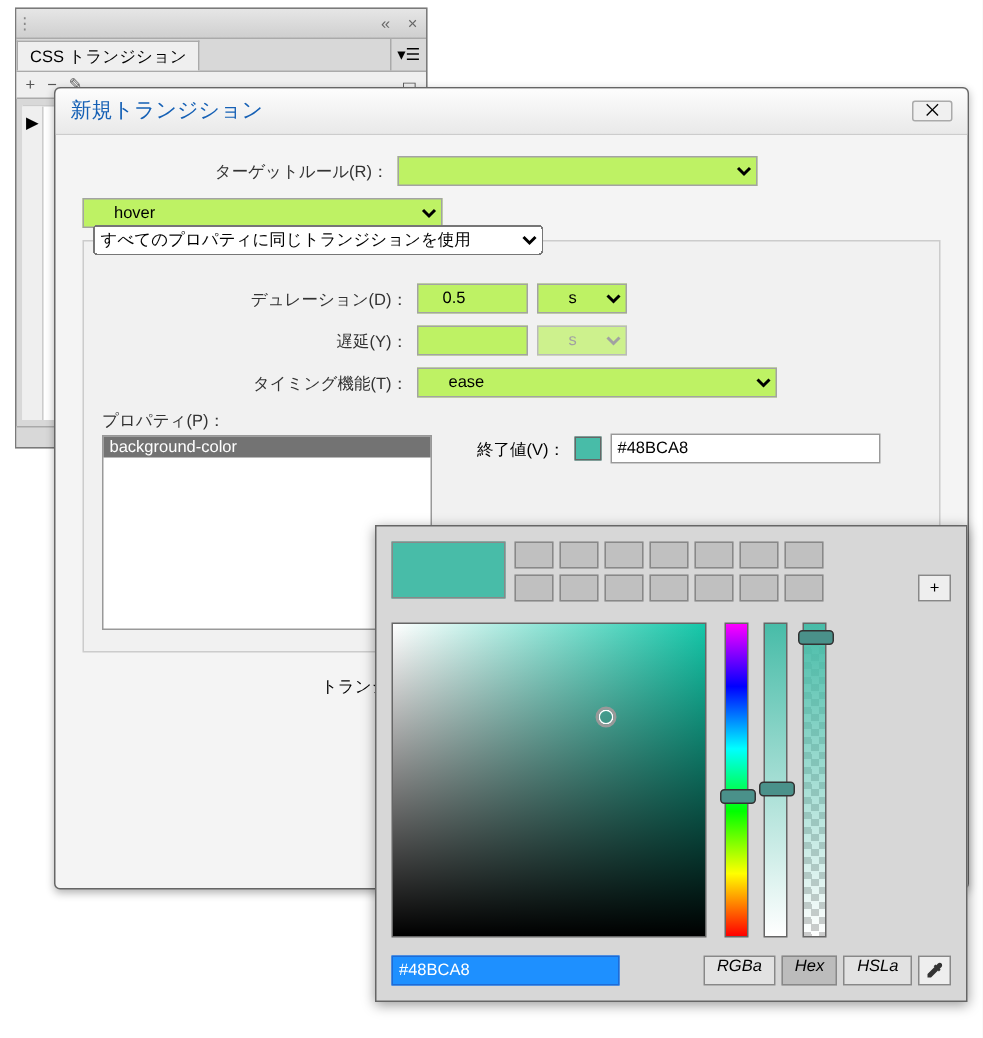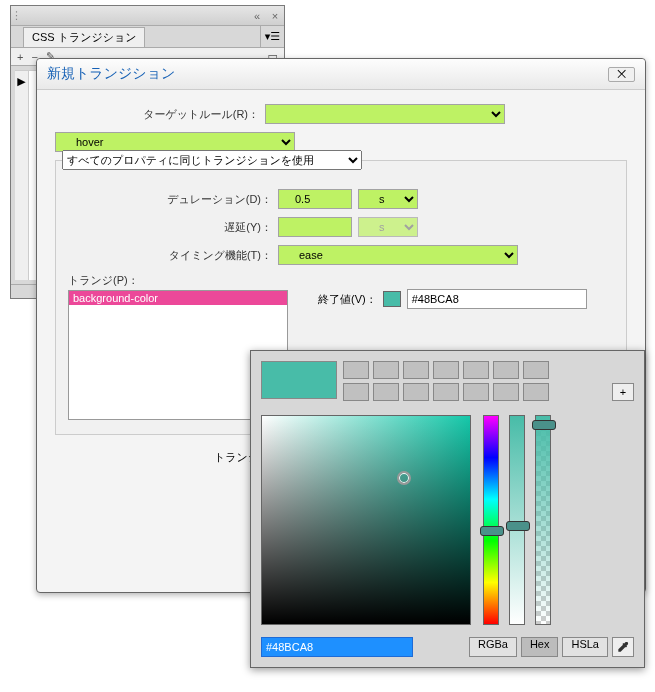--- a/index.html
+++ b/index.html
@@ -4,21 +4,21 @@
 <style>
   * { box-sizing: border-box; font-family: "Meiryo", "MS PGothic", sans-serif; font-size: 11px; }
   body { margin: 0; background: #fff; width: 655px; height: 692px; position: relative; }
   .panel { position: absolute; }
   .css-panel { left: 10px; top: 5px; width: 275px; background: #d8d8d8; border: 1px solid #7a7a7a; }
   .css-panel-hdr { display: flex; align-items: center; background: linear-gradient(#e6e6e6,#cfcfcf); border-bottom: 1px solid #aaa; height: 20px; }
   .css-panel-hdr .grip { width: 10px; text-align: center; color: #888; }
   .css-panel-hdr .btns { margin-left: auto; display: flex; }
   .css-panel-hdr .btn { width: 18px; text-align: center; color: #666; cursor: pointer; }
   .css-tab-row { display: flex; align-items: center; background: #d8d8d8; border-bottom: 1px solid #aaa; height: 22px; }
-  .css-tab { background: #efefef; border: 1px solid #aaa; border-bottom: none; padding: 2px 8px; margin-left: 12px; text-align: right; }
+  .css-tab { background: #efefef; border: 1px solid #aaa; border-bottom: none; padding: 2px 8px; margin-left: 0; text-align: right; }
   .css-tab-row .menu { margin-left: auto; width: 24px; text-align: center; border-left: 1px solid #aaa; height: 100%; display:flex; align-items:center; justify-content:center; cursor:pointer; }
   .css-tools { display: flex; align-items: center; gap: 8px; padding: 2px 6px; background: #efefef; border-bottom: 1px solid #aaa; }
   .css-tools span { color: #555; cursor: pointer; }
   .css-tools .open { margin-left: auto; }
   .css-body { height: 210px; background: #fff; border-top: 1px solid #ccc; margin: 4px; display:flex; }
   .css-body .arrow { width: 14px; background:#efefef; border-right:1px solid #ccc; display:flex; align-items:flex-start; justify-content:center; padding-top:4px; cursor:pointer; }
   .css-ft { height:14px; background:#d8d8d8; border-top:1px solid #aaa; }
 
   .dialog { left: 36px; top: 58px; width: 610px; height: 535px; background: #f4f4f4; border: 1px solid #666; border-radius: 4px; box-shadow: 0 2px 6px rgba(0,0,0,.3); }
   .dialog-hdr { display: flex; align-items: center; padding: 6px 10px; background: linear-gradient(#fdfdfd,#e9e9e9); border-bottom: 1px solid #ccc; border-radius:4px 4px 0 0; }
@@ -35,21 +35,21 @@
   .w-unit { width: 60px; }
   .w-ease { width: 240px; }
 
   .group { border: 1px solid #ccc; background: #f1f1f1; padding: 10px 12px 14px 12px; position: relative; margin-top:4px; }
   .group-sel { position: absolute; top: -11px; left: 6px; }
   .group-sel select { width: 300px; height: 20px; }
 
   .prop-area { display: flex; margin-top: 8px; gap: 30px; }
   .prop-col .lbl2 { color:#333; margin-bottom:2px; }
   .prop-list { width: 220px; height: 130px; background:#fff; border:1px solid #999; }
-  .prop-item { background: #ec4899; color:#fff; padding: 1px 4px; }
+  .prop-item { background: #737373; color:#fff; padding: 1px 4px; }
   .end-row { display:flex; align-items:center; gap:6px; }
   .end-row .swatch { width:18px; height:16px; border:1px solid #666; background:#48bca8; }
   .end-row .val { width: 180px; height:20px; border:1px solid #999; padding:0 4px; display:flex; align-items:center; background:#fff; }
 
   .bottom-row { display:flex; align-items:center; margin-top:12px; }
   .bottom-row .lbl { width:210px; text-align:right; padding-right:6px; }
   .bottom-row .cut { flex:1; display:flex; }
   .bottom-row select { flex:1; height:20px; }
   .dlg-buttons { display:flex; gap:8px; justify-content:flex-end; margin-top:12px; padding-right:4px; }
   .dlg-buttons button { height:22px; padding:0 10px; border:1px solid #8a8a8a; background:linear-gradient(#fdfdfd,#e2e2e2); border-radius:2px; }
@@ -65,21 +65,21 @@
   .pk-cursor { position:absolute; width:14px; height:14px; border:2px solid #999; border-radius:50%; left:135px; top:55px; box-shadow:0 0 0 1px #fff inset; }
   .pk-sliders { display:flex; gap:10px; }
   .pk-slider { width:16px; height:210px; border:1px solid #666; position:relative; }
   .hue { background: linear-gradient(to bottom, #f0f, #00f, #0ff, #0f0, #ff0, #f00); }
   .sat { background: linear-gradient(to bottom, #48bca8, #fff); }
   .alpha { background: repeating-conic-gradient(#ccc 0 25%, #fff 0 50%) 0 0/10px 10px; }
   .alpha::before { content:""; position:absolute; inset:0; background:linear-gradient(to bottom,#48bca8,transparent); }
   .thumb { position:absolute; left:-4px; width:24px; height:10px; background:#4a918a; border:1px solid #333; border-radius:3px; }
   .pk-bottom { display:flex; align-items:center; gap:4px; margin-top:12px; }
   .pk-hex { flex:0 0 150px; height:20px; border:1px solid #1e6bd6; background:#1e90ff; color:#fff; padding:0 4px; }
-  .pk-tab { height:20px; padding:0 8px; border:1px solid #888; background:#e2e2e2; cursor:pointer; }
+  .pk-tab { height:20px; padding:0 8px; border:1px solid #888; background:#e2e2e2; cursor:pointer;font-style:italic; }
   .pk-tab.active { background:#bcbcbc; }
   .eyedrop { width:22px; height:20px; border:1px solid #888; background:#eee; display:flex; align-items:center; justify-content:center; cursor:pointer; }
   svg { display:block; }
 </style>
 </head>
 <body>
 
 <div class="panel css-panel">
   <div class="css-panel-hdr">
     <div class="grip">⋮</div>
@@ -143,21 +143,21 @@
       </div>
       <div class="row">
         <div class="lbl">タイミング機能(T)：</div>
         <div class="field">
             <select class="sel w-ease"><option>ease</option></select>
           </div>
       </div>
 
       <div class="prop-area">
         <div class="prop-col">
-          <div class="lbl2">トランジ(P)：</div>
+          <div class="lbl2">プロパティ(P)：</div>
           <div class="prop-list">
             <div class="prop-item">background-color</div>
           </div>
         </div>
         <div class="prop-col" style="padding-top:16px;">
           <div class="end-row">
             <span>終了値(V)：</span>
             <span class="swatch"></span>
             <span class="val">#48BCA8</span>
           </div>

